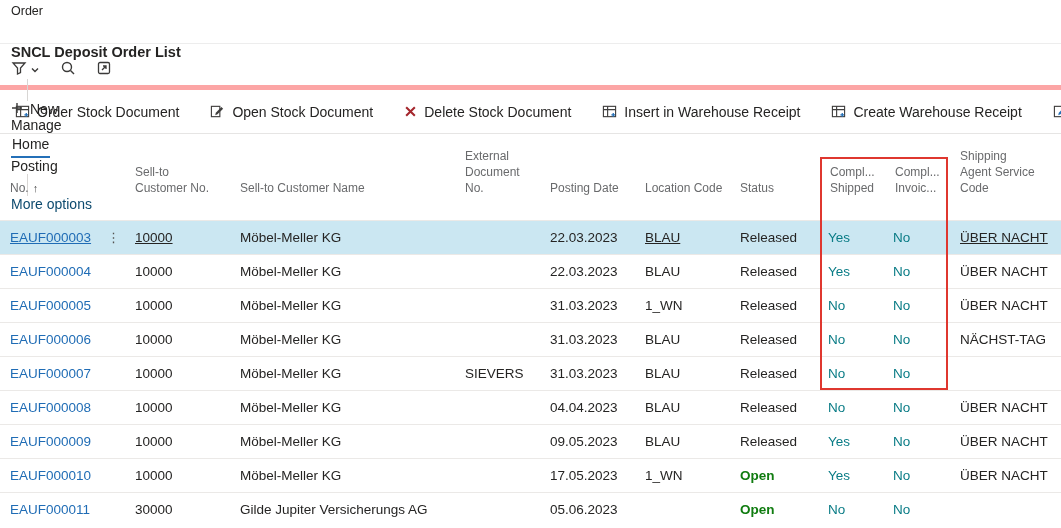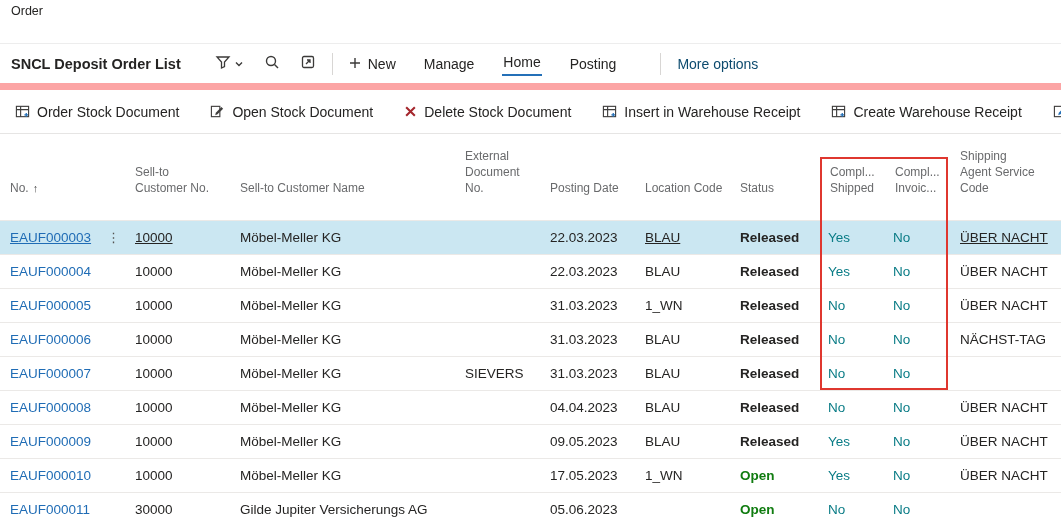--- a/index.html
+++ b/index.html
@@ -17,24 +17,25 @@
     padding: 4px 0 0 11px;
     font-size: 12.5px;
     color: #252423;
     border-bottom: 1px solid #ededed;
   }
 
   
   .toolbar {
     height: 46px;
     display: flex;
-    align-items: center;
+    align-items: flex-start;
     padding: 0 11px;
-    border-bottom: 7px solid #fca5a5;
+    border-bottom: 5px solid #fca5a5;
     white-space: nowrap;
+    flex-direction: column;
   }
   .list-title { font-weight: 700; font-size: 14.5px; margin-right: 34px; }
   .tb-icons { display: flex; align-items: center; gap: 20px; }
   .tb-icon { display: inline-flex; align-items: center; cursor: pointer; }
   .tb-views { gap: 3px; }
   .v-sep { width: 1px; height: 22px; background: #d8d6d4; margin: 0 16px; flex: none; }
   .menu-item { margin-right: 28px; cursor: pointer; color: #252423; display: inline-flex; align-items: center; gap: 7px; }
   .menu-item.active { border-bottom: 2px solid var(--active-tab-underline, #2470b8); padding: 3px 1px 4px; }
   .menu-item.muted { color: #0c4a6e; margin-right: 12px; }
 
@@ -75,21 +76,21 @@
     border-top: 1px solid #ebe9e7;
     white-space: nowrap;
     overflow: hidden;
     cursor: pointer;
   }
   tr.selected td { background: var(--selection-background, #cbe7f2); }
   .doc-link { color: var(--link, #1f6cb5); cursor: pointer; }
   .selected .doc-link { text-decoration: underline; }
   .row-menu { color: #54525 0; color: #545250; margin-left: 16px; font-size: 13px; letter-spacing: 1px; }
   .c-yesno { color: var(--yes-no, #0a7c86); padding-left: 8px; }
-  .st-released { font-weight: 700; color: #252423; }
+  .st-released { font-weight: 400; color: #252423; }
   .st-open { font-weight: 700; color: var(--status-open, #107c10); }
   .drill { text-decoration: underline; }
 
   .annotation-box {
     position: absolute;
     left: 820px; top: 23px;
     width: 128px; height: 233px;
     border: 2px solid var(--annotation-border, #df372f);
     pointer-events: none;
   }

